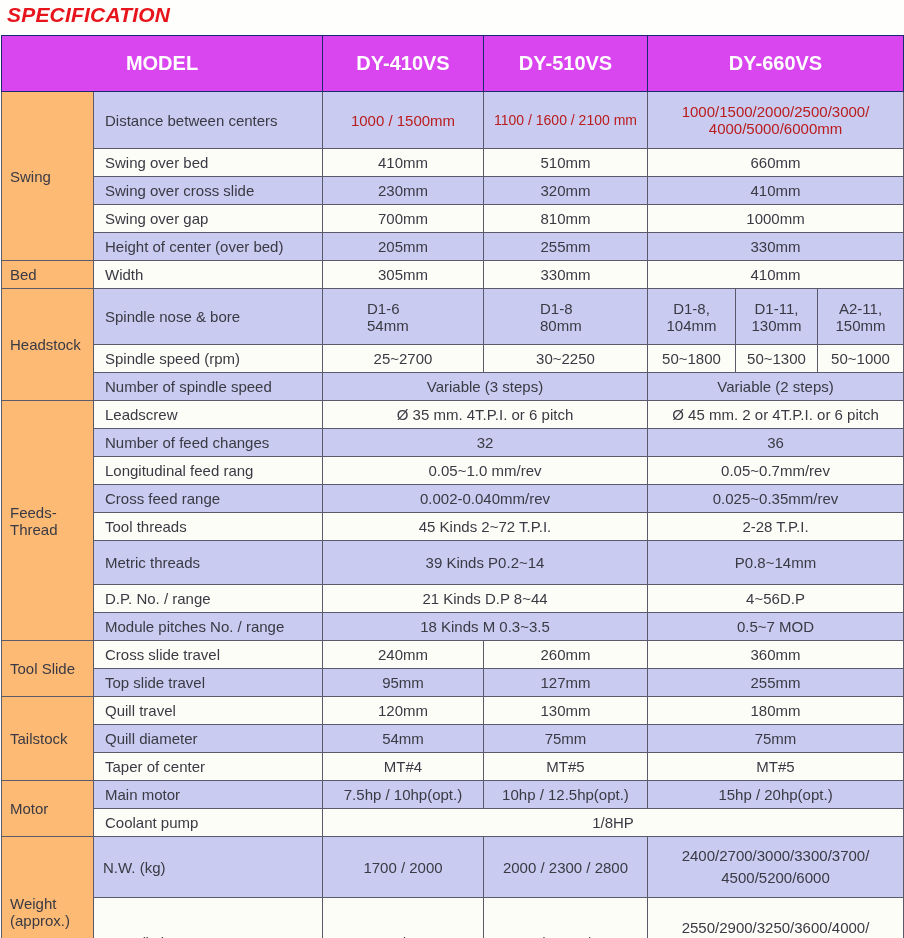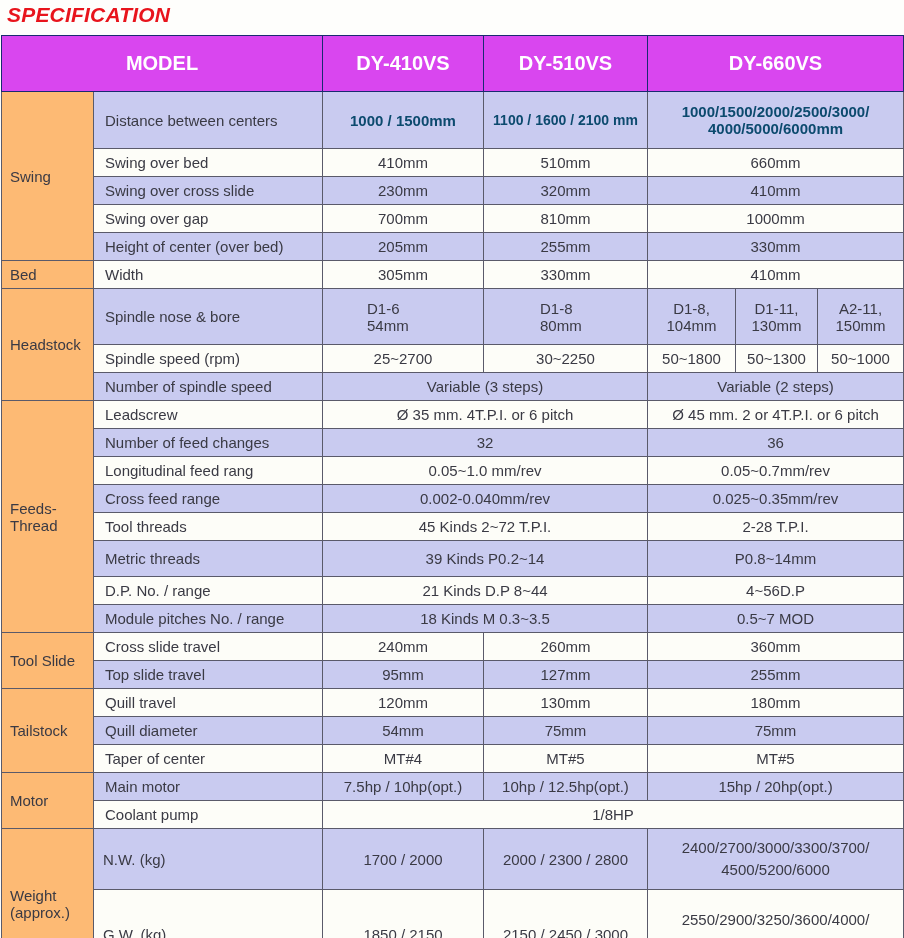--- a/index.html
+++ b/index.html
@@ -5,21 +5,21 @@
   html,body{margin:0;padding:0;background:#fefefc;}
   body{width:904px;height:938px;position:relative;overflow:hidden;font-family:"Liberation Sans",sans-serif;color:#3a3a44;}
   .title{position:absolute;left:7px;top:3px;font-size:21px;font-weight:bold;font-style:italic;color:#e8141c;letter-spacing:0.2px;}
   table{position:absolute;left:1px;top:35px;width:902px;border-collapse:collapse;table-layout:fixed;}
   td,th{border:1px solid #5a5a6a;padding:0;text-align:center;vertical-align:middle;font-size:15px;line-height:17px;}
   thead th{background:#d946ef;color:#fff;font-size:20px;font-weight:bold;height:55px;border-color:#1a2a70;}
   .cat{background:#fdba74;text-align:left;padding-left:8px;}
   .param{text-align:left;padding-left:11px;}
   .b{background:#c9cbf0;}
   .w{background:#fdfdf8;}
-  .bold{font-weight:bold;color:#0c4a6e;}
+  .bold{font-weight:normal;color:#b91c1c;}
   .sub{padding:0 2px;margin-top:35px;}
 </style>
 </head>
 <body>
 
 <div class="title">SPECIFICATION</div>
 
 <table>
   <colgroup>
     <col style="width:92px">
@@ -122,21 +122,21 @@
     <tr style="height:28px">
       <td class="param b">Cross feed range</td>
       <td class="b" colspan="2">0.002-0.040mm/rev</td>
       <td class="b" colspan="3">0.025~0.35mm/rev</td>
     </tr>
     <tr style="height:28px">
       <td class="param w">Tool threads</td>
       <td class="w" colspan="2">45 Kinds 2~72 T.P.I.</td>
       <td class="w" colspan="3">2-28 T.P.I.</td>
     </tr>
-    <tr style="height:36px">
+    <tr style="height:44px">
       <td class="param b">Metric threads</td>
       <td class="b" colspan="2">39 Kinds P0.2~14</td>
       <td class="b" colspan="3">P0.8~14mm</td>
     </tr>
     <tr style="height:28px">
       <td class="param w">D.P. No. / range</td>
       <td class="w" colspan="2">21 Kinds D.P 8~44</td>
       <td class="w" colspan="3">4~56D.P</td>
     </tr>
     <tr style="height:28px">

